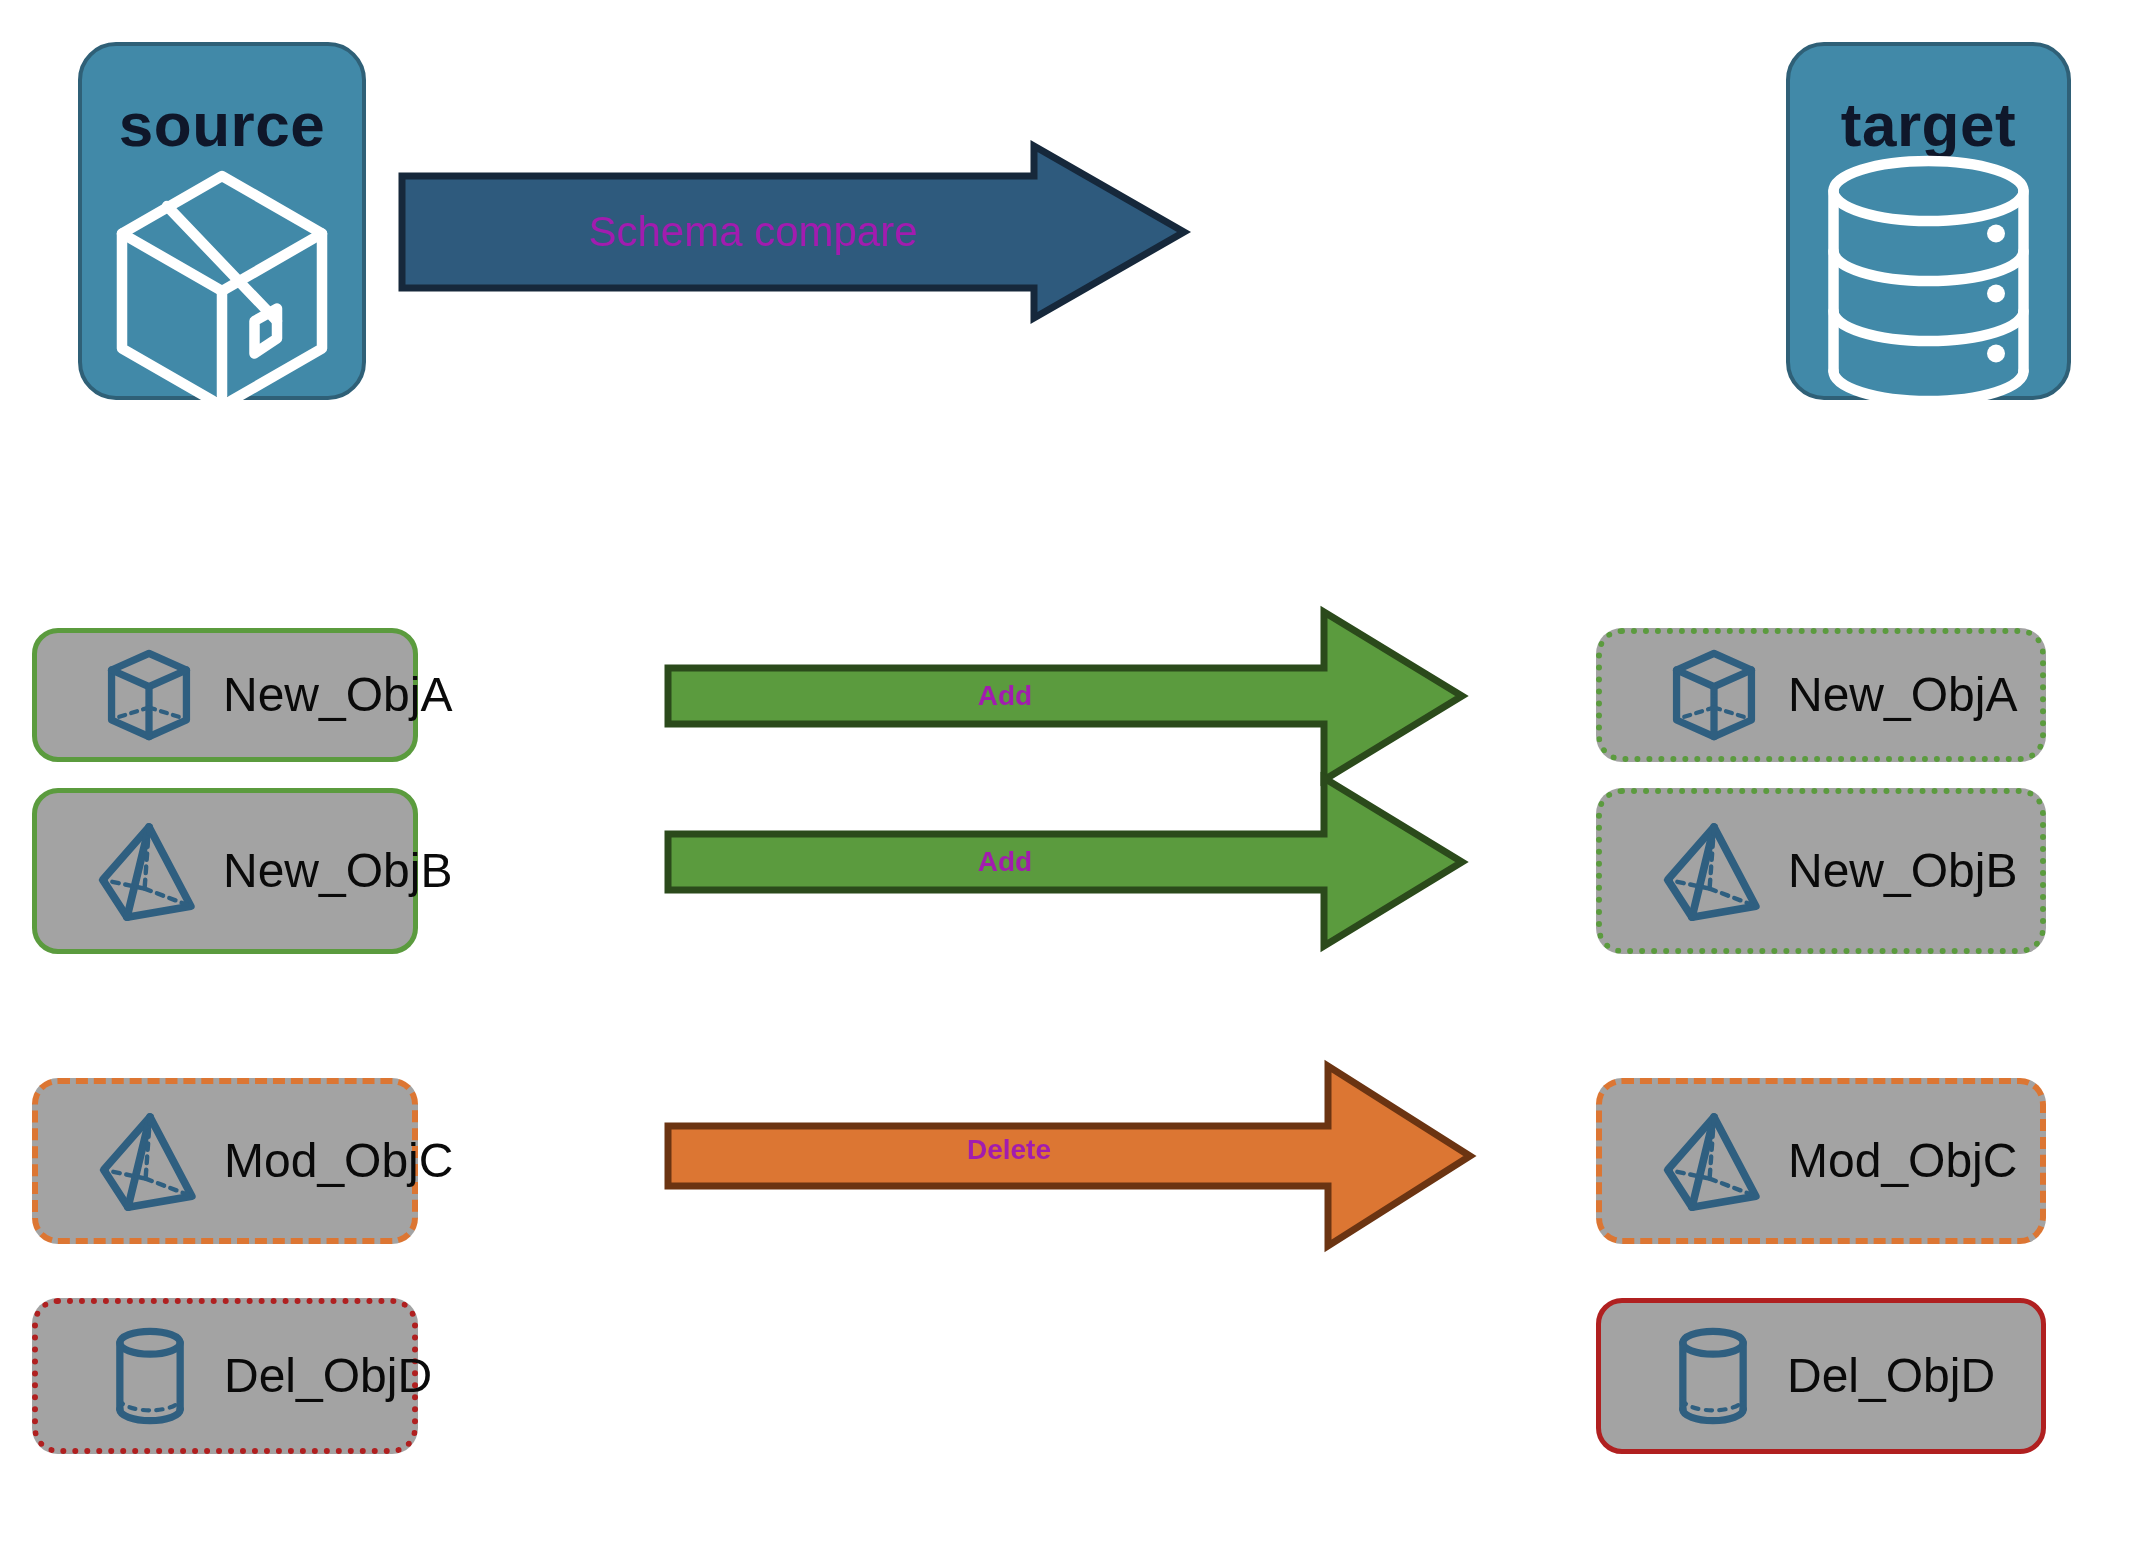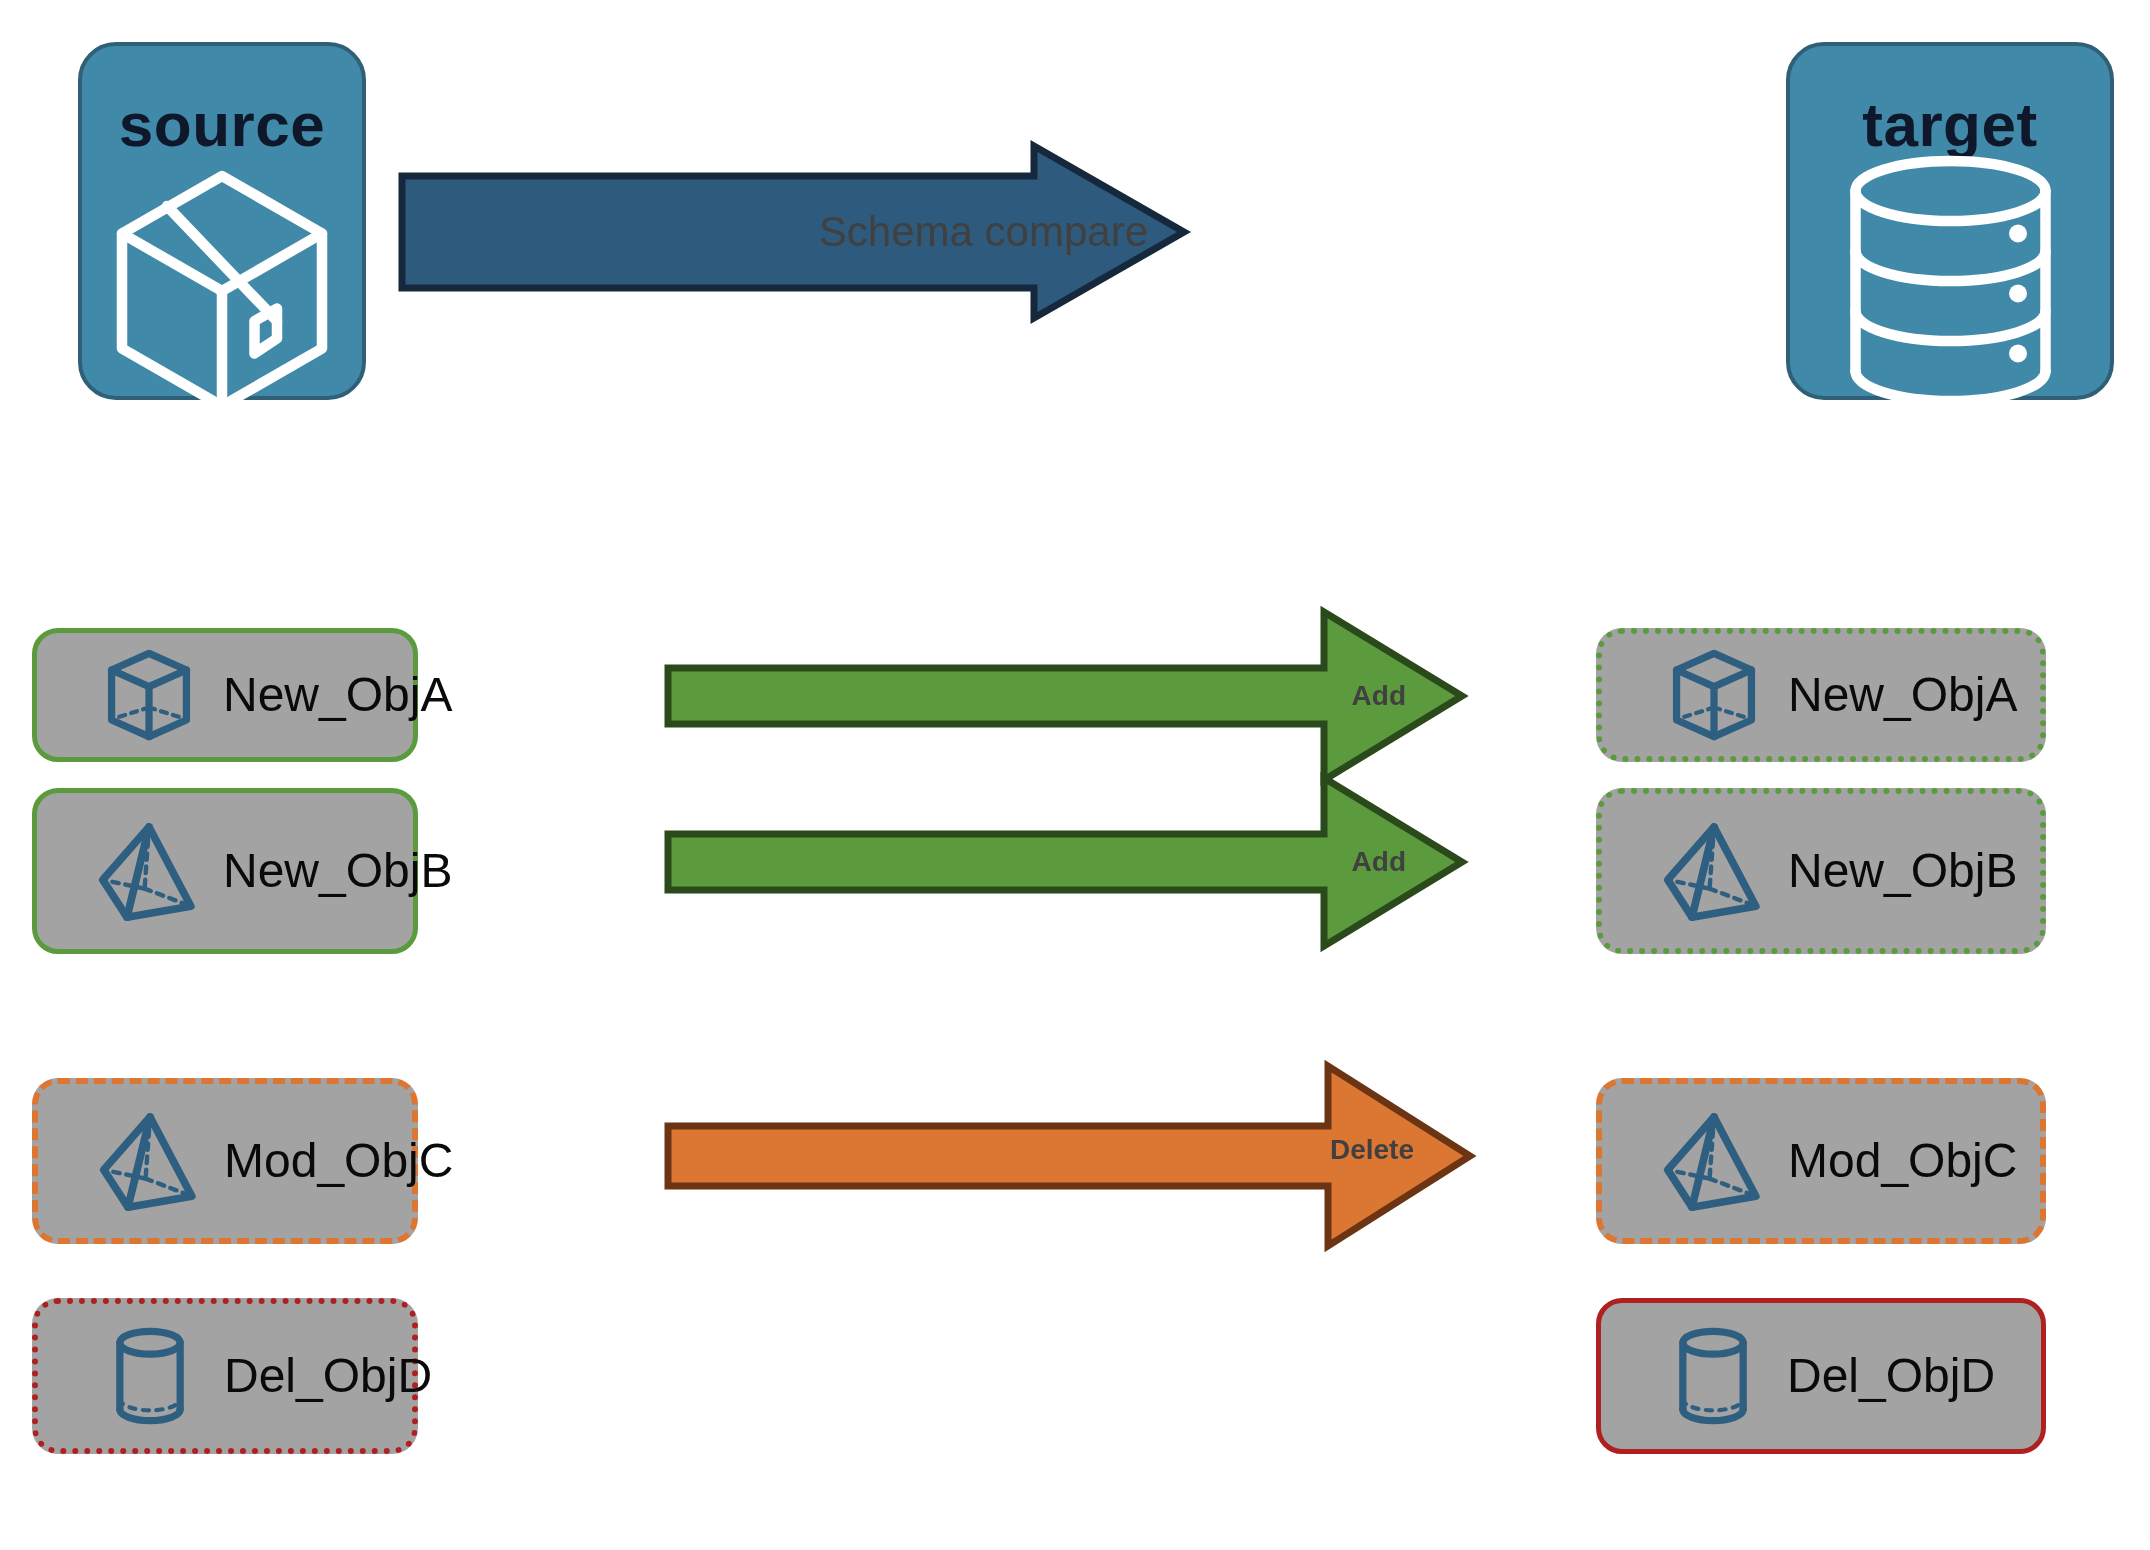--- a/index.html
+++ b/index.html
@@ -10,25 +10,25 @@
 
   
   .panel{position:absolute;border-radius:38px;background:#4189A8;
          border:4px solid #2F6077;box-sizing:border-box;
          display:flex;flex-direction:column;align-items:center;}
   .panel-title{color:#0f172a;font-size:62px;font-weight:bold;line-height:1;
                margin-top:48px;letter-spacing:.5px;}
   .panel-icon{flex:1;display:flex;align-items:center;justify-content:center;width:100%;}
 
   #panel-source{left:78px;top:42px;width:288px;height:358px;}
-  #panel-target{left:1786px;top:42px;width:328px;height:358px;}
+  #panel-target{left:1786px;top:42px;width:285px;height:358px;}
 
   
   #compare-arrow{position:absolute;left:398px;top:142px;width:790px;height:180px;}
-  .arrow-label{position:absolute;width:100%;text-align:right;color:#404040;
+  .arrow-label{position:absolute;width:100%;text-align:center;color:#a21caf;
                font-size:42px;line-height:1;top:50%;transform:translateY(-50%);
                pointer-events:none;}
   #compare-arrow .arrow-label{left:-40px;width:100%;}
 
   
   .row-arrow{position:absolute;height:180px;}
   .row-arrow .arrow-label{font-size:28px;left:-60px;font-weight:bold;}
 
   
   .card{position:absolute;box-sizing:border-box;border-radius:26px;background:#a3a3a3;

